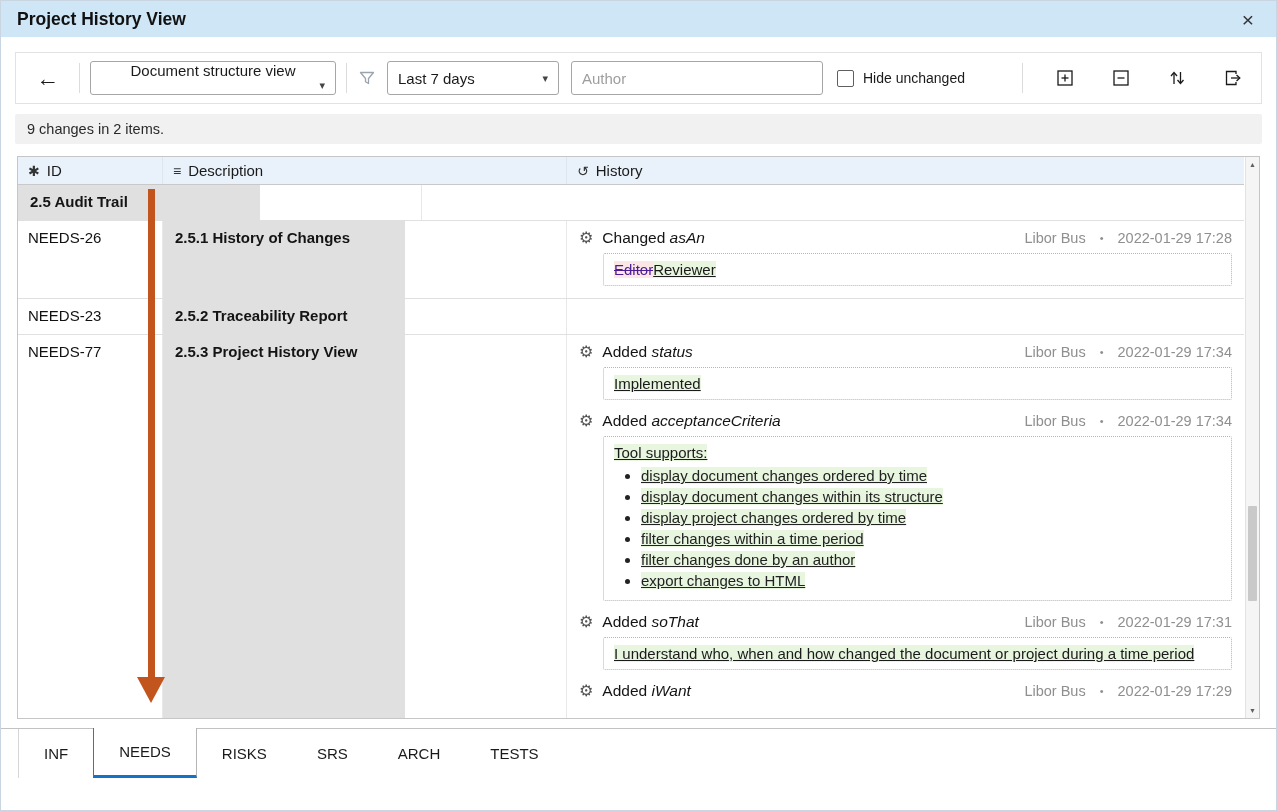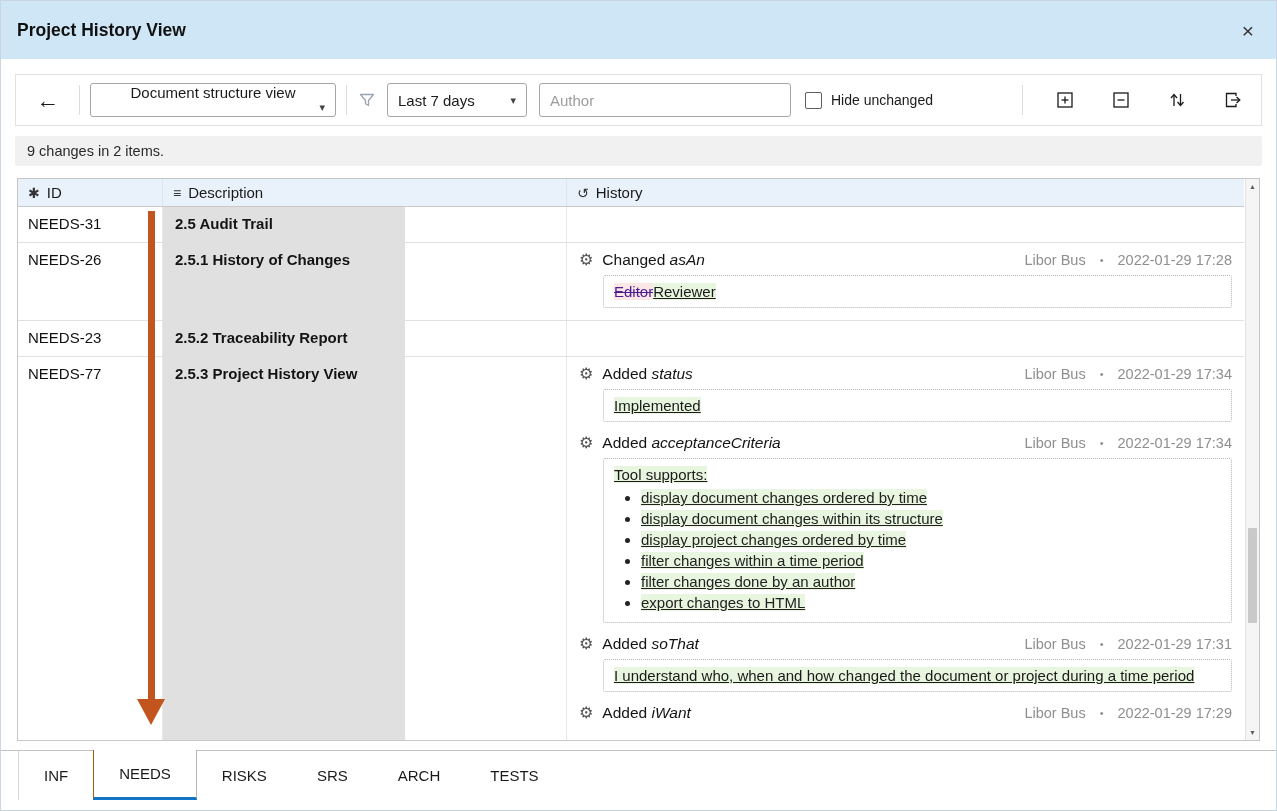--- a/index.html
+++ b/index.html
@@ -1,33 +1,33 @@
 <!DOCTYPE html>
 <html style="--titlebar-bg: #cfe6f7; --accent: #1373c4; --table-header-bg: #e9f2fb; --desc-cell-bg: #e0e0e0; --added-bg: #e8f6e0; --removed-bg: #fbe7e6; --arrow: #c2551e; --meta-gray: #8f8f8f;"><head>
 <meta charset="utf-8">
 <style>
   *{box-sizing:border-box;margin:0;padding:0;}
   html,body{width:1277px;height:811px;}
   body{font-family:"Liberation Sans","DejaVu Sans",sans-serif;background:#fff;color:#1a1a1a;overflow:hidden;position:relative;}
   .window{position:absolute;inset:0;border:1px solid #c9d6e2;display:flex;flex-direction:column;}
 
   
-  .titlebar{height:58px;background:var(--titlebar-bg,#cfe6f7);display:flex;align-items:center;padding:0 16px;flex:none;}
+  .titlebar{height:36px;background:var(--titlebar-bg,#cfe6f7);display:flex;align-items:center;padding:0 16px;flex:none;}
   .titlebar .title{font-size:17.5px;font-weight:bold;color:#111;}
   .titlebar .close{margin-left:auto;font-size:21px;color:#333;line-height:1;padding:2px 6px;cursor:default;}
 
   
   .toolbar{margin:15px 14px 0;height:52px;border:1px solid #e2e2e2;display:flex;align-items:center;padding:0 10px;background:#fff;flex:none;}
   .sep{width:1px;height:30px;background:#dcdcdc;margin:0 10px;flex:none;}
   .sep.right{margin-left:auto;}
   .back-btn{border:none;background:none;font-size:23px;color:#1a1a1a;padding:0 10px;line-height:1;font-family:inherit;}
   .select{height:34px;border:1px solid #a6a6a6;border-radius:3px;display:flex;align-items:center;padding:0 10px;font-size:15px;color:#1a1a1a;background:#fff;flex:none;}
   .select .caret{margin-left:auto;font-size:11px;color:#444;padding-left:10px;}
   .select.view{width:246px;flex-direction:column;}
-  .select.period{width:140px;margin-left:4px;}
+  .select.period{width:172px;margin-left:4px;}
   .funnel{display:flex;align-items:center;margin:0 6px 0 0;flex:none;}
   input.author{width:252px;height:34px;border:1px solid #a6a6a6;border-radius:3px;margin-left:12px;padding:0 10px;font-size:15px;font-family:inherit;color:#1a1a1a;flex:none;}
   input.author::placeholder{color:#9e9e9e;}
   .chk{display:flex;align-items:center;margin-left:14px;font-size:14px;gap:9px;flex:none;}
   .chk .box{width:17px;height:17px;border:1px solid #5f5f5f;border-radius:2px;background:#fff;flex:none;}
   .icon-btn{border:none;background:none;padding:0;margin-left:36px;display:flex;align-items:center;flex:none;}
   .icon-btn.firsticon{margin-left:22px;}
   .icon-btn:last-child{margin-right:8px;}
 
   
@@ -155,21 +155,20 @@
         <span class="hicon">≡</span>
         <span>Description</span>
       </div>
       <div class="th th-history">
         <span class="hicon">↺</span>
         <span>History</span>
       </div>
     </div>
     <div class="tbody" id="tbody">
         <div class="row">
-          <div class="cell cell-id">NEEDS-31</div>
           <div class="cell cell-desc">
             <div class="desc-block">2.5 Audit Trail</div>
           </div>
           <div class="cell cell-history"></div>
         </div>
         <div class="row">
           <div class="cell cell-id">NEEDS-26</div>
           <div class="cell cell-desc">
             <div class="desc-block">2.5.1 History of Changes</div>
           </div>

